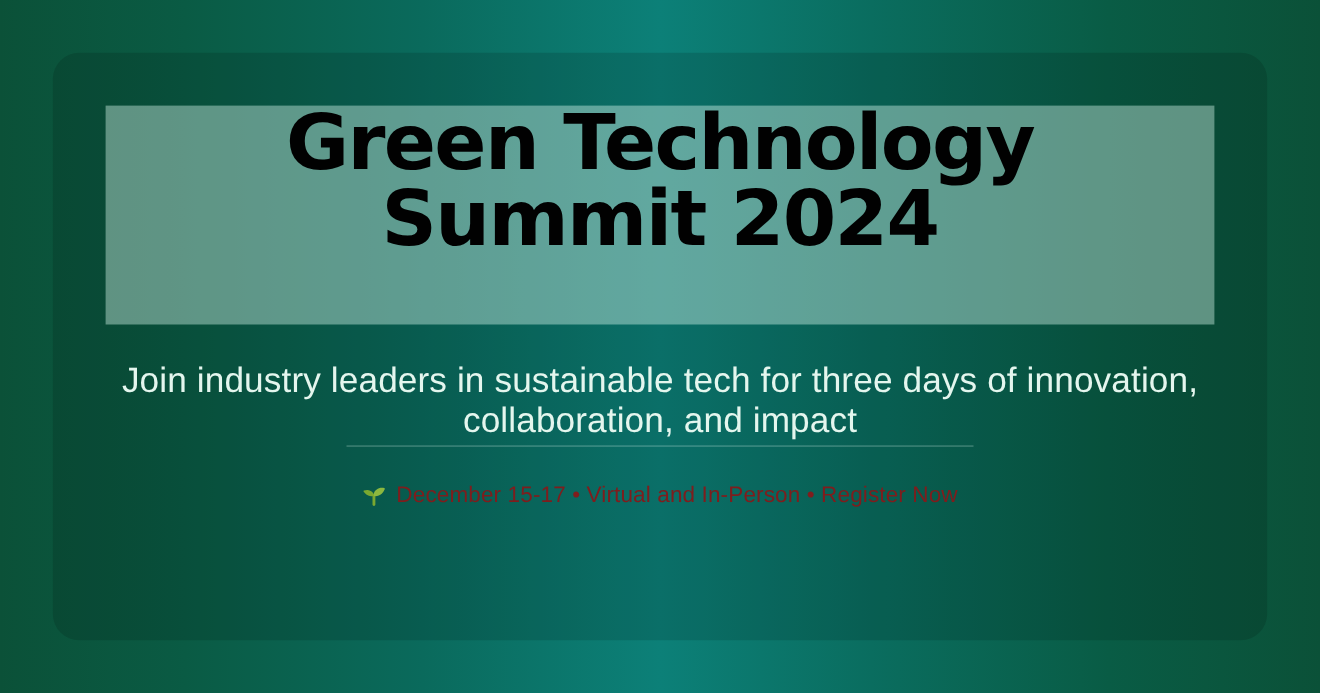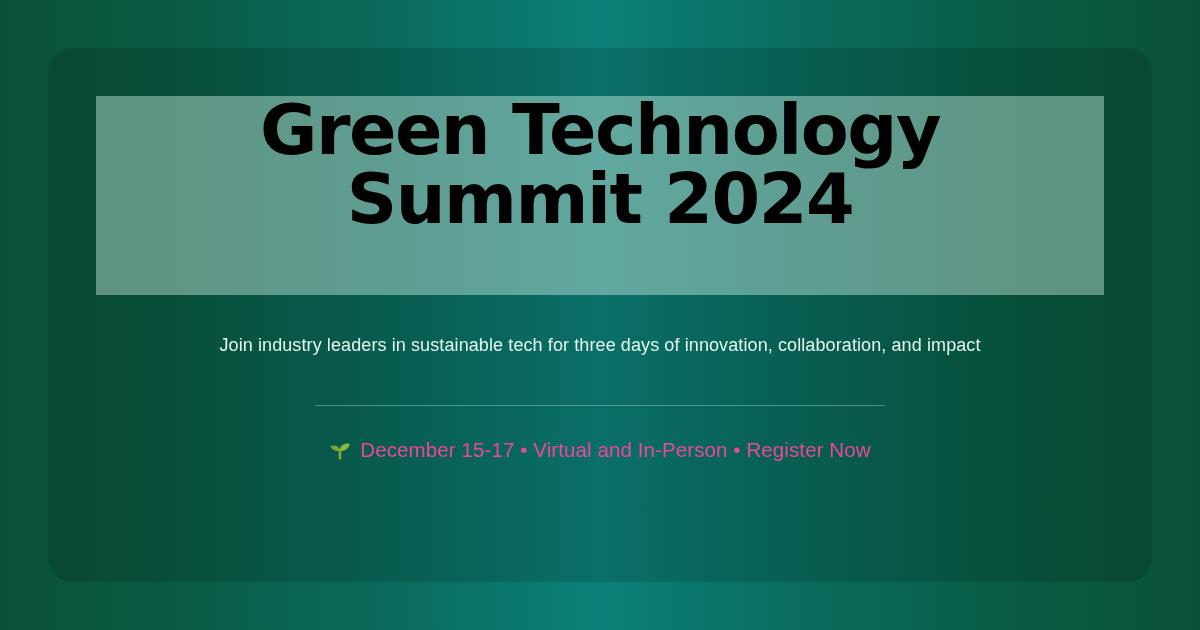--- a/index.html
+++ b/index.html
@@ -68,21 +68,21 @@
   }
 
   
   .subtitle {
     position:absolute;
     left:96px;
     top:327px;
     width:1008px;
     font-family:"Liberation Sans", sans-serif;
     font-weight:400;
-    font-size:18px;
+    font-size:32px;
     line-height:37px;
     color:#e4f6ee;
     text-align:center;
     letter-spacing:0.1px;
   }
 
   
   .divider {
     position:absolute;
     left:315px;
@@ -109,21 +109,21 @@
     height:22px;
     display:block;
     flex:0 0 auto;
   }
 
   .meta-text {
     font-family:"Liberation Sans", sans-serif;
     font-weight:400;
     font-size:20.5px;
     line-height:24px;
-    color:#ec4899;
+    color:#7f1d1d;
     letter-spacing:0.1px;
     white-space:nowrap;
   }
 </style>
 </head>
 <body>
 
 <div class="banner">
 
   <div class="card"></div>

